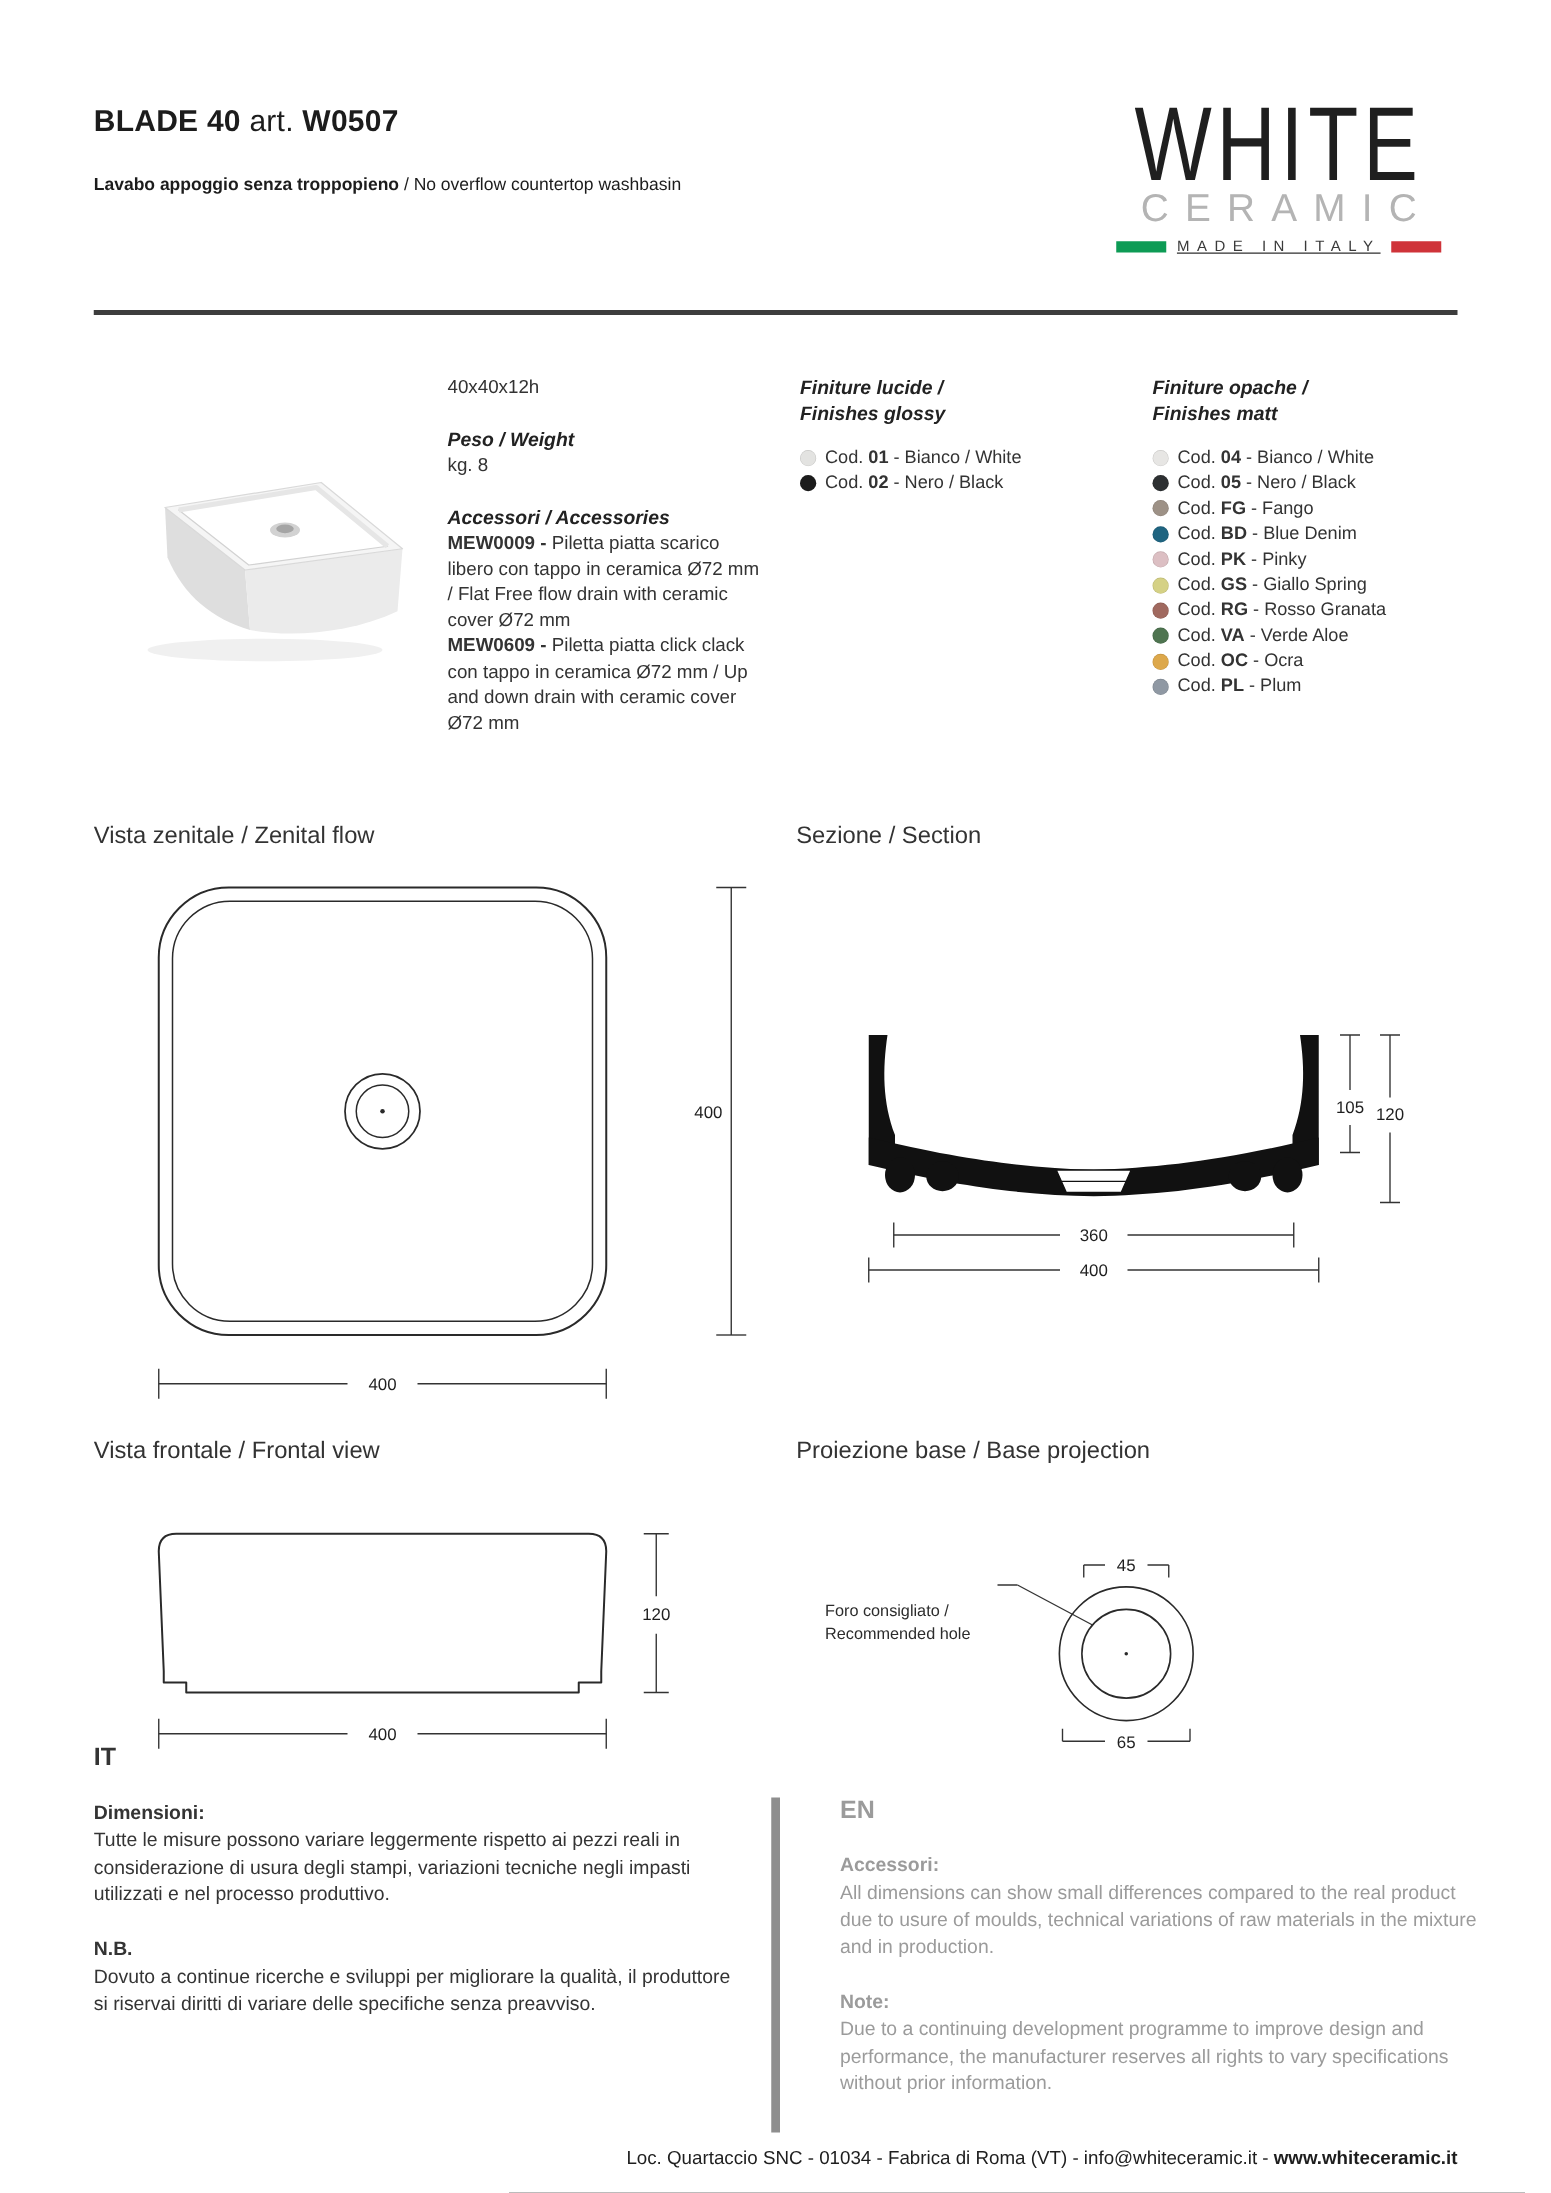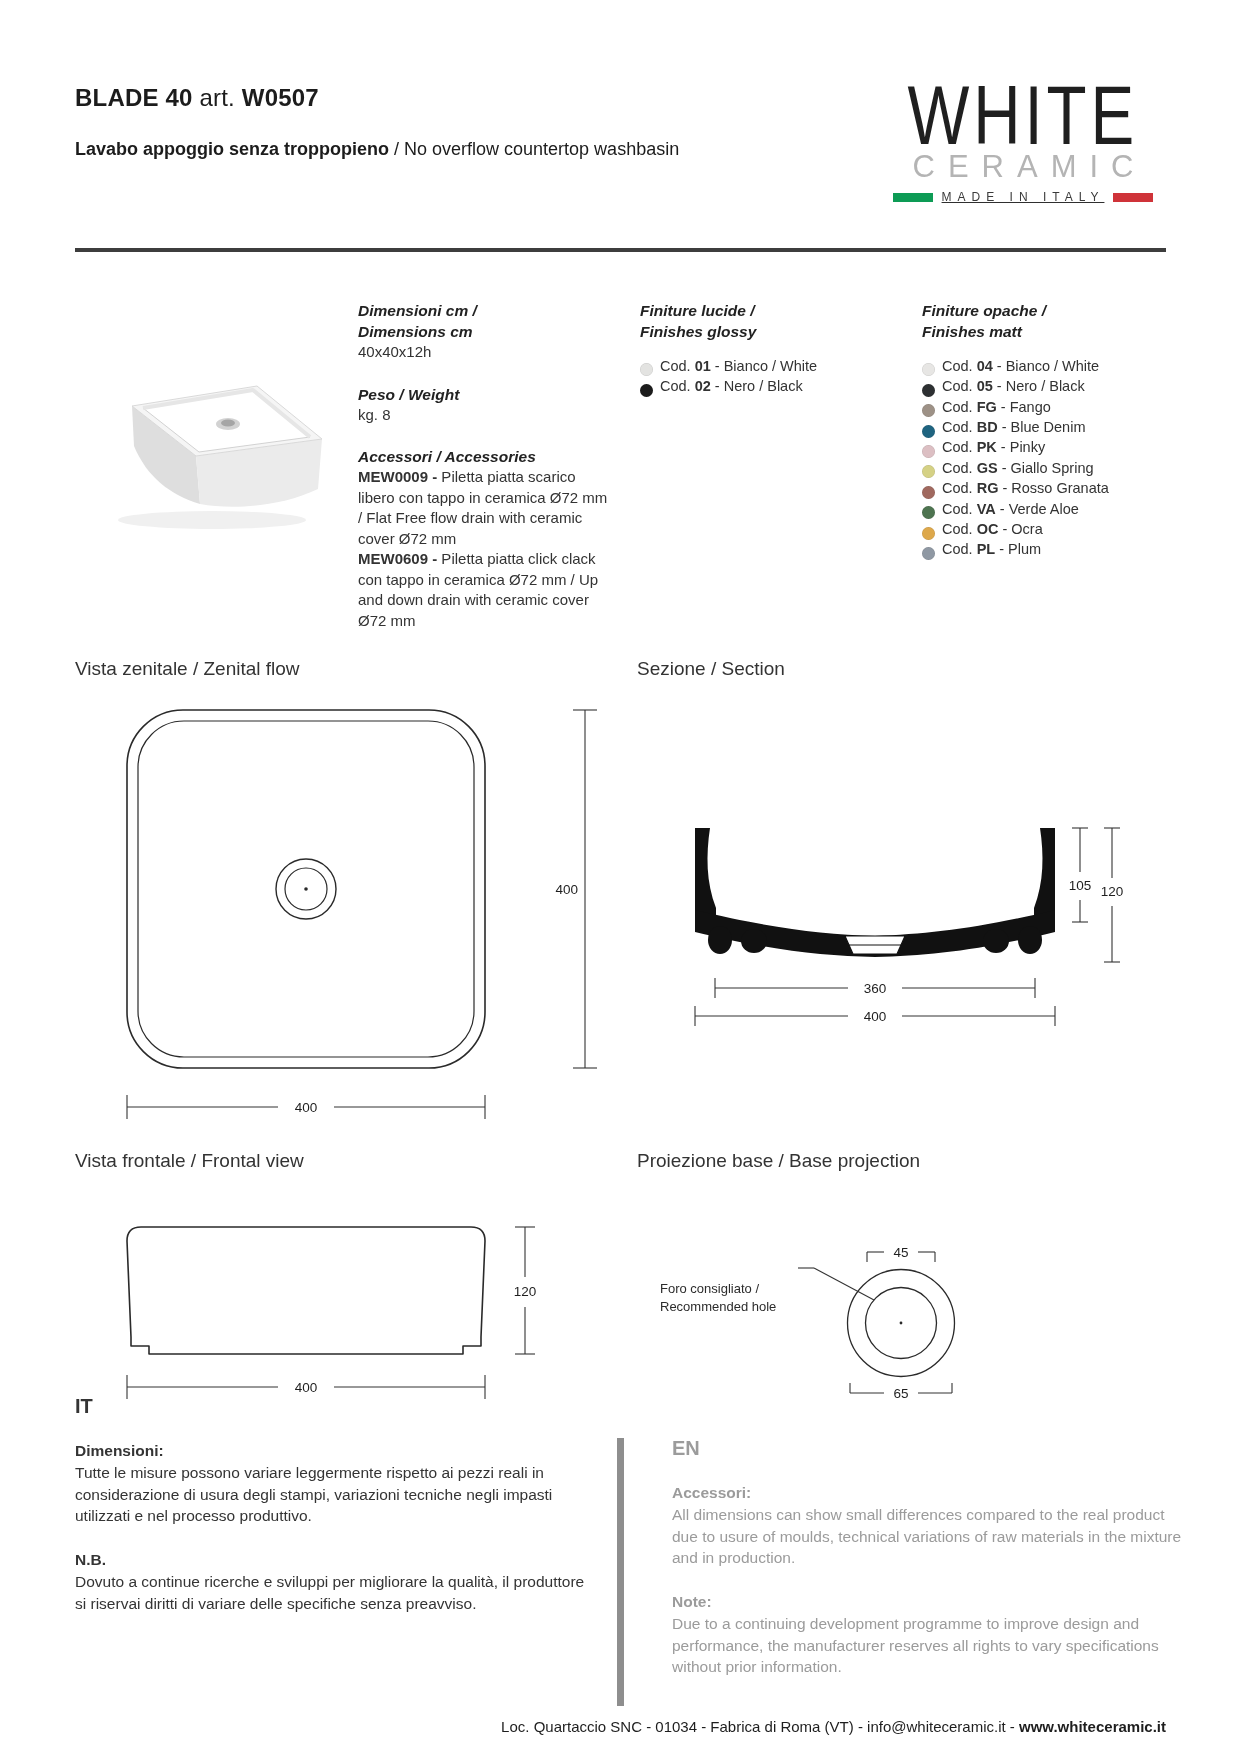--- a/index.html
+++ b/index.html
@@ -2,36 +2,36 @@
 <html><head>
 <meta charset="utf-8">
 <style>
   html,body{margin:0;padding:0;background:#888;}
   .page{position:relative;width:1241px;height:1754px;background:#fff;margin:0 auto;
         font-family:"Liberation Sans",sans-serif;color:#2f2f2f;overflow:hidden;}
   .abs{position:absolute;}
 
   
   .title{font-size:24px;letter-spacing:.2px;color:#1c1c1c;}
-  .subtitle{font-size:18px;color:#1c1c1c;}
+  .subtitle{font-size:14px;color:#1c1c1c;}
   .logo{display:flex;flex-direction:column;align-items:center;}
   .logo-word1{font-size:84px;line-height:70px;font-weight:300;color:#1f1f1f;
               transform:scaleX(.78);transform-origin:center;letter-spacing:5px;}
   .logo-word2{font-size:31px;line-height:30px;font-weight:300;color:#b4b4b4;letter-spacing:13px;
               margin-top:2px;margin-right:-13px;}
   .tagline{display:flex;align-items:center;gap:9px;margin-top:8px;width:100%;justify-content:center;text-decoration:underline;}
   .tagline .bar{width:40px;height:9px;}
   .tagline .txt{font-size:12px;letter-spacing:6px;color:#3a3a3a;white-space:nowrap;}
   .rule{background:#3d3d3d;height:4px;}
 
   
   .col{font-size:15px;line-height:20.5px;color:#333;}
   .col .bt{font-weight:bold;font-style:italic;font-size:15.5px;line-height:21px;color:#222;}
   .blockgap{margin-top:21px;}
-  .swrow{display:flex;align-items:flex-end;height:20.4px;font-size:14.5px;color:#333;}
+  .swrow{display:flex;align-items:center;height:20.4px;font-size:14.5px;color:#333;}
   .sw{width:13px;height:13px;border-radius:50%;margin-right:7px;flex:0 0 13px;box-shadow:inset 0 0 0 .5px rgba(0,0,0,.12);}
   .swlist{margin-top:14px;}
 
   
   .viewhead{font-size:19px;color:#333;}
 
   svg text{font-family:"Liberation Sans",sans-serif;font-size:13.5px;fill:#1f1f1f;}
   .holelabel{font-size:13px;line-height:17.5px;color:#2c2c2c;}
 
   
@@ -76,24 +76,20 @@
       <path d="M104,128 L230,111 L226,161 C188,179 140,182 108,176 Z" fill="#ebebeb"></path>
       <path d="M40,78 L165,58 L230,111 L104,128 Z" fill="#f5f5f5" stroke="#d9d9d9" stroke-width="1" stroke-linejoin="round"></path>
       <path d="M51,80 L161,62 L218,109 L107,124 Z" fill="#ffffff" stroke="#d2d2d2" stroke-width="1" stroke-linejoin="round"></path>
       <path d="M51,80 L161,62 L218,109" fill="none" stroke="#e6e6e6" stroke-width="4" stroke-linejoin="round"></path>
       <ellipse cx="136" cy="96" rx="12" ry="6" fill="#d2d2d2"></ellipse>
       <ellipse cx="136" cy="95" rx="7" ry="3.5" fill="#a5a5a5"></ellipse>
     </svg>
   </div>
 
   <div class="abs col" style="left:358px;top:300px;width:252px;">
-    <div class="bt">
-      <div>Dimensioni cm /</div>
-      <div>Dimensions cm</div>
-    </div>
     <div>40x40x12h</div>
 
     <div class="bt blockgap">Peso / Weight</div>
     <div>kg. 8</div>
 
     <div class="bt blockgap">Accessori / Accessories</div>
     <div><b>MEW0009 -</b><span> Piletta piatta scarico libero con tappo in ceramica Ø72 mm / Flat Free flow drain with ceramic cover Ø72 mm</span></div>
     <div><b>MEW0609 -</b><span> Piletta piatta click clack con tappo in ceramica Ø72 mm / Up and down drain with ceramic cover Ø72 mm</span></div>
   </div>
 

